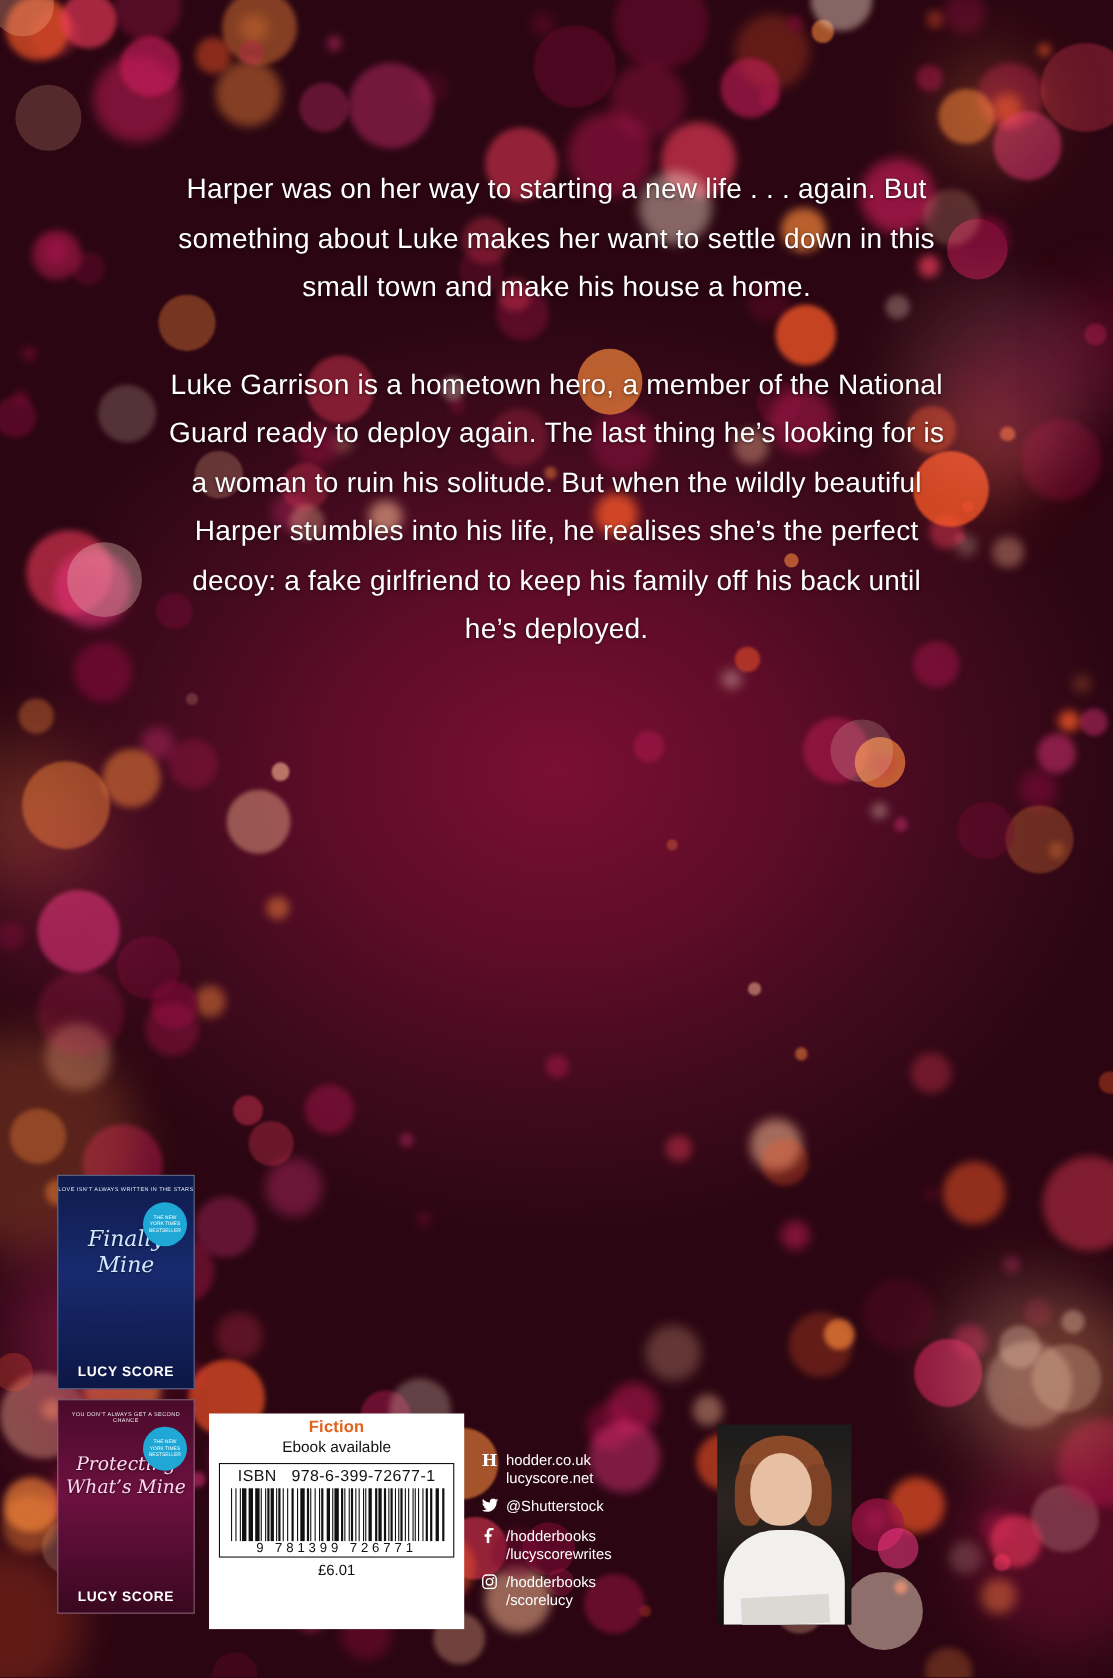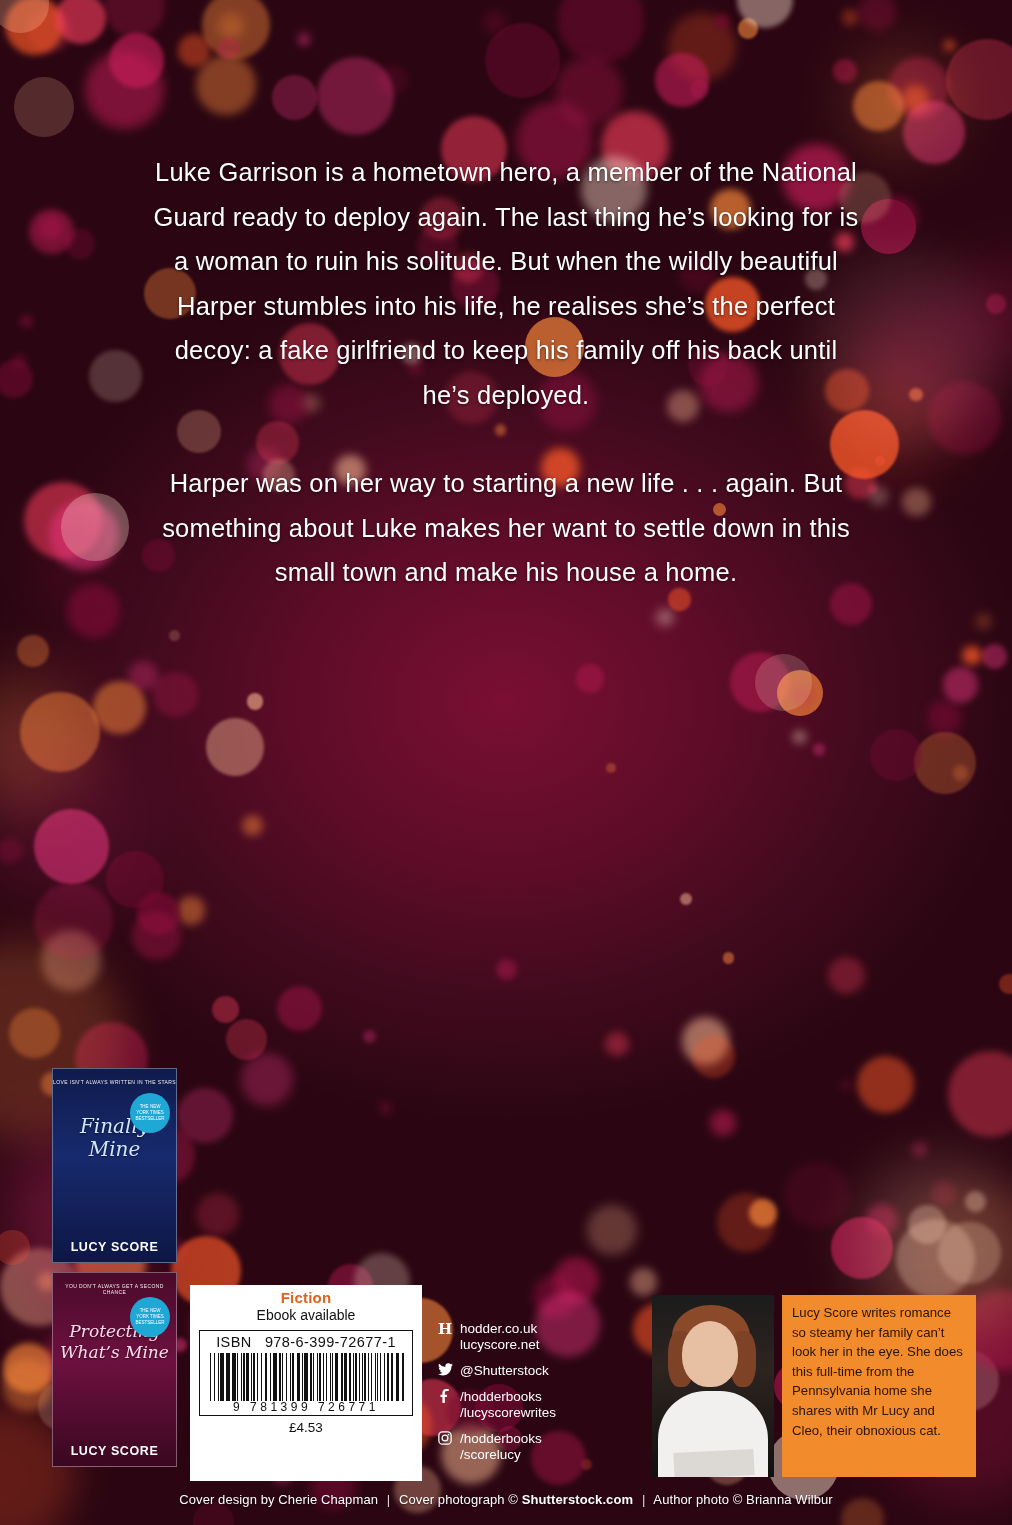--- a/index.html
+++ b/index.html
@@ -560,22 +560,22 @@
       <div class="bokeh" style="left: 957.138px; top: 253.769px; width: 108.892px; height: 108.892px; background: rgba(160, 20, 70, 0.8); opacity: 0.28; filter: blur(25px);"></div>
       <div class="bokeh" style="left: 19.8668px; top: 503.245px; width: 99.6832px; height: 99.6832px; background: rgba(120, 10, 50, 0.85); opacity: 0.15; filter: blur(18px);"></div>
       <div class="bokeh" style="left: 871.587px; top: 1310.71px; width: 190.067px; height: 190.067px; background: rgba(200, 30, 90, 0.75); opacity: 0.33; filter: blur(25px);"></div>
       <div class="bokeh" style="left: 6.19174px; top: 1128.99px; width: 130.931px; height: 130.931px; background: rgba(255, 60, 140, 0.75); opacity: 0.32; filter: blur(34px);"></div>
       <div class="bokeh" style="left: 901.909px; top: 1187.44px; width: 155.156px; height: 155.156px; background: rgba(255, 140, 60, 0.8); opacity: 0.14; filter: blur(20px);"></div>
       <div class="bokeh" style="left: 1.14875px; top: 1211.09px; width: 124.615px; height: 124.615px; background: rgba(255, 60, 140, 0.75); opacity: 0.14; filter: blur(35px);"></div>
       <div class="bokeh" style="left: 854.347px; top: 286.998px; width: 138.516px; height: 138.516px; background: rgba(255, 60, 140, 0.75); opacity: 0.26; filter: blur(32px);"></div>
     </div>
 
   <div id="blurb">
+    <p class="para">Harper was on her way to starting a new life . . . again. But something about Luke makes her want to settle down in this small town and make his house a home.</p>
     <p class="para">Luke Garrison is a hometown hero, a member of the National Guard ready to deploy again. The last thing he’s looking for is a woman to ruin his solitude. But when the wildly beautiful Harper stumbles into his life, he realises she’s the perfect decoy: a fake girlfriend to keep his family off his back until he’s deployed.</p>
-    <p class="para">Harper was on her way to starting a new life . . . again. But something about Luke makes her want to settle down in this small town and make his house a home.</p>
   </div>
 
   <div class="thumb" id="thumb-1">
     <div class="t-top">LOVE ISN’T ALWAYS WRITTEN IN THE STARS</div>
     <div class="t-badge">THE NEW YORK TIMES BESTSELLER</div>
     <div class="t-title">Finally Mine</div>
     <div class="t-author">LUCY SCORE</div>
   </div>
 
   <div class="thumb" id="thumb-2">
@@ -643,21 +643,21 @@
           <div class="bar" style="left: 29px; width: 1.2px;"></div>
           <div class="bar" style="left: 24.2px; width: 3.4px;"></div>
           <div class="bar" style="left: 18.2px; width: 3.4px;"></div>
           <div class="bar" style="left: 12.2px; width: 3.4px;"></div>
           <div class="bar" style="left: 9.6px; width: 1.2px;"></div>
           <div class="bar" style="left: 5.8px; width: 1.2px;"></div>
           <div class="bar" style="left: 2px; width: 1.2px;"></div>
         <div id="barcode-digits">9 781399 726771</div>
       </div>
     </div>
-    <div id="price">£4.53</div>
+    <div id="price">£6.01</div>
   </div>
 
   <div id="contact">
 
     <div class="contact-row">
       <span class="ic hodder-h">H</span>
       <span class="txt">
         <span class="l1">hodder.co.uk</span>
         <span class="l2">lucyscore.net</span>
       </span>
@@ -704,23 +704,15 @@
 
   <div id="author-photo">
     <div class="hair"></div>
     <div class="hair2"></div>
     <div class="hair3"></div>
     <div class="face"></div>
     <div class="body"></div>
     <div class="book"></div>
   </div>
 
-  <div id="author-bio">Lucy Score writes romance so steamy her family can’t look her in the eye. She does this full-time from the Pennsylvania home she shares with Mr Lucy and Cleo, their obnoxious cat.</div>
-
-  <div id="credits">
-    <span>Cover design by Cherie Chapman</span>
-    <span class="sep">|</span>
-    <span>Cover photograph © </span><span class="shutter">Shutterstock.com</span>
-    <span class="sep">|</span>
-    <span>Author photo © Brianna Wilbur</span>
-  </div>
+
 
 </div>
 
 </body></html>

